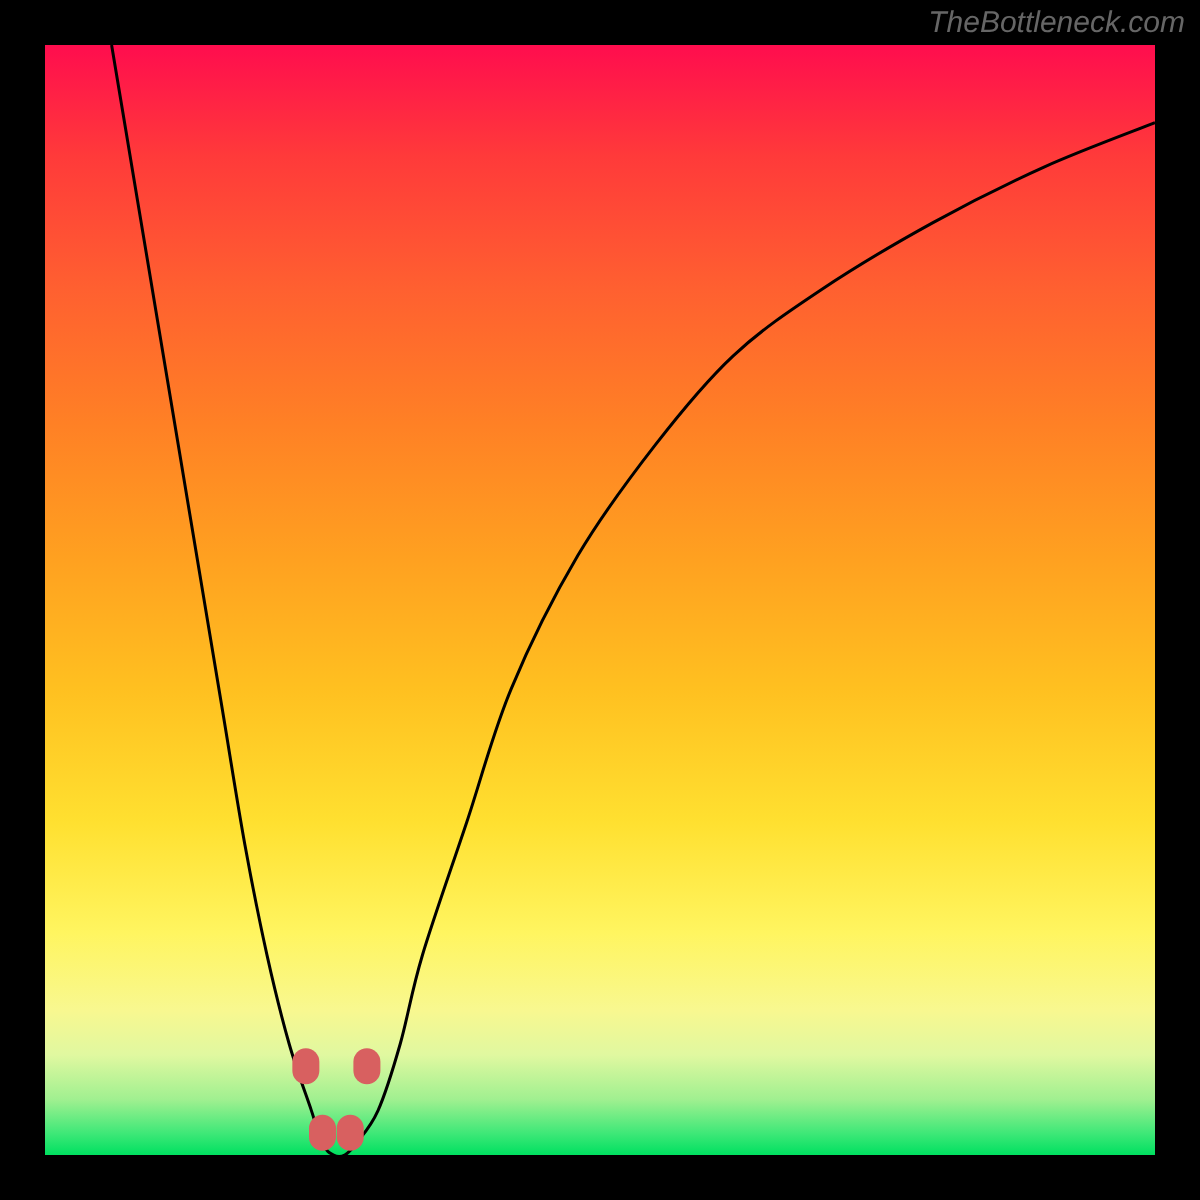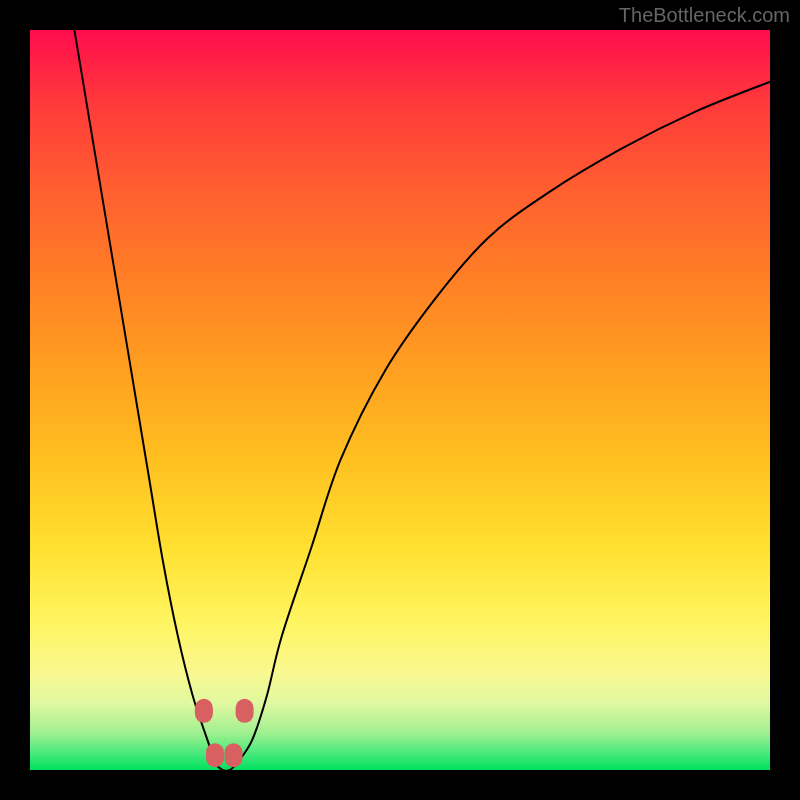--- a/index.html
+++ b/index.html
@@ -11,20 +11,21 @@
       font-family: Arial, sans-serif;
     }
     .watermark {
       position: absolute;
       top: 4px;
       right: 10px;
       color: #666;
       font-size: 20px;
       font-weight: 500;
       z-index: 10;
+      font-style: italic;
     }
     .chart-area {
       position: absolute;
       left: 30px;
       top: 30px;
       width: 740px;
       height: 740px;
       overflow: hidden;
     }
     .gradient-bg {

